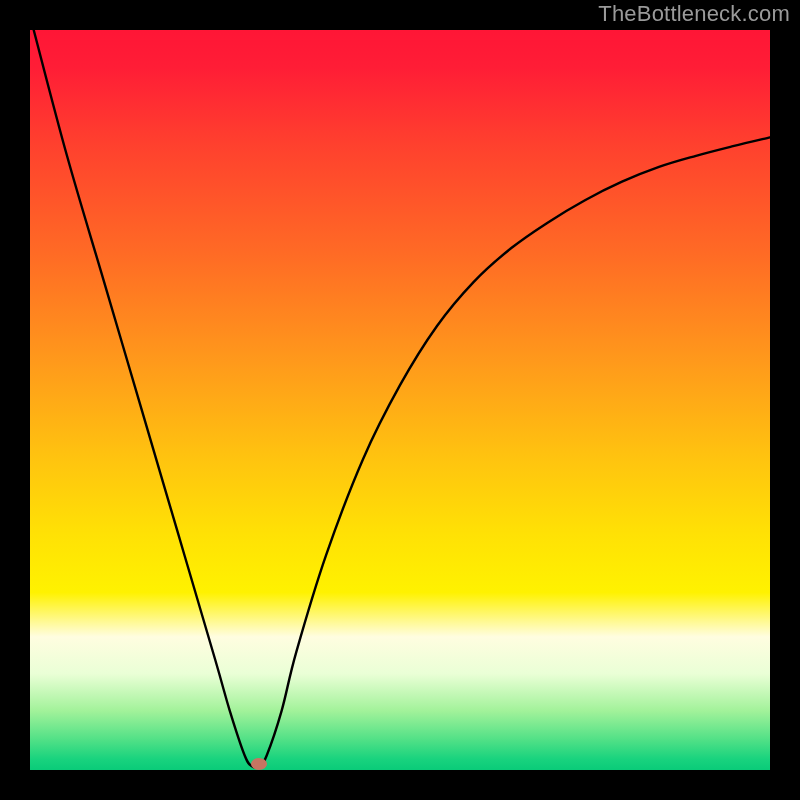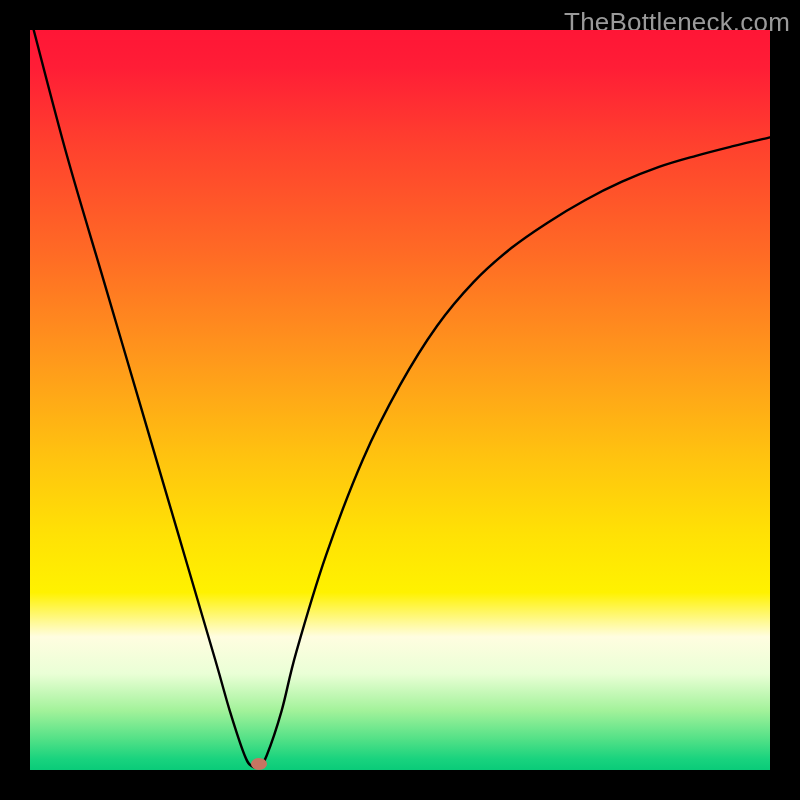--- a/index.html
+++ b/index.html
@@ -52,24 +52,24 @@
   .marker {
     position: absolute;
     width: 16px;
     height: 12px;
     border-radius: 50%;
     background: #c67562;
     transform: translate(-50%, -50%);
   }
   .watermark {
     position: absolute;
-    top: 7px;
+    top: 1px;
     right: 10px;
     color: #9a9a9a;
-    font-size: 26px;
+    font-size: 22px;
     letter-spacing: 0.2px;
     font-weight: 400;
   }
 </style>
 </head>
 <body>
 
 <div class="frame">
   <div class="watermark">TheBottleneck.com</div>
   <div class="plot-area">

